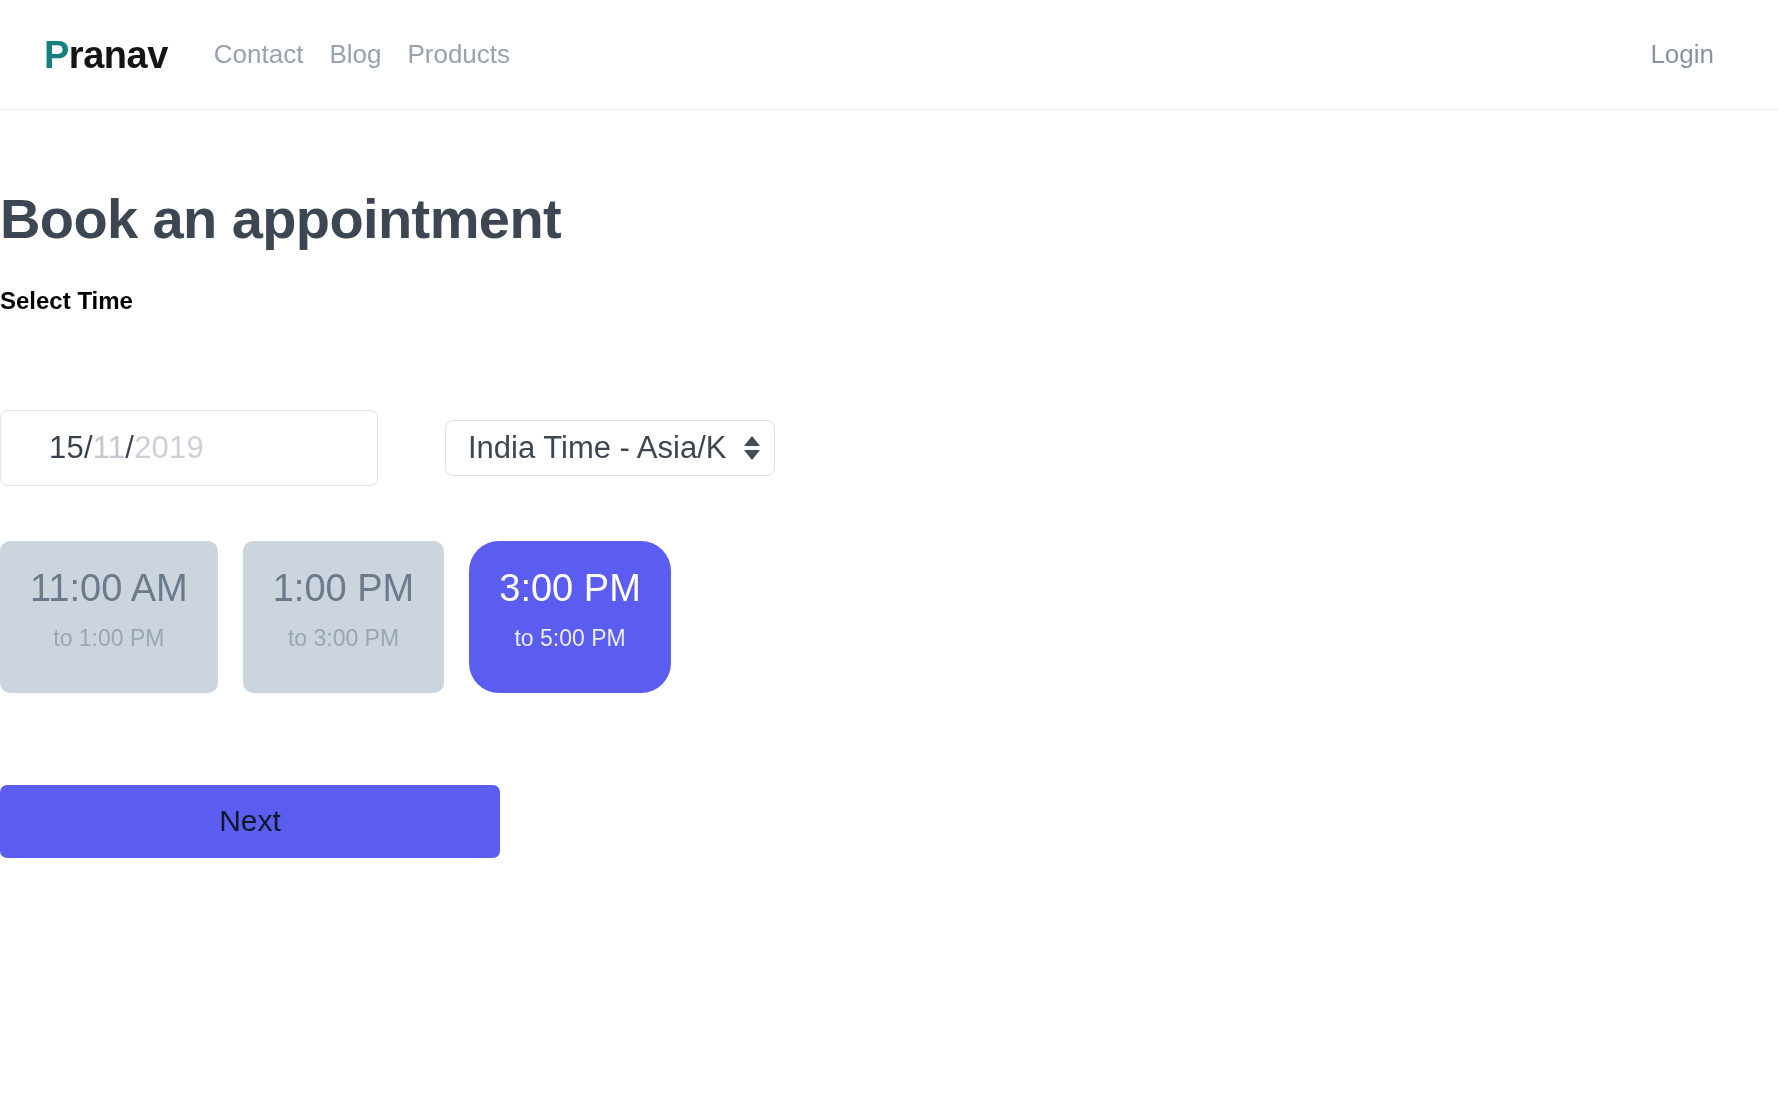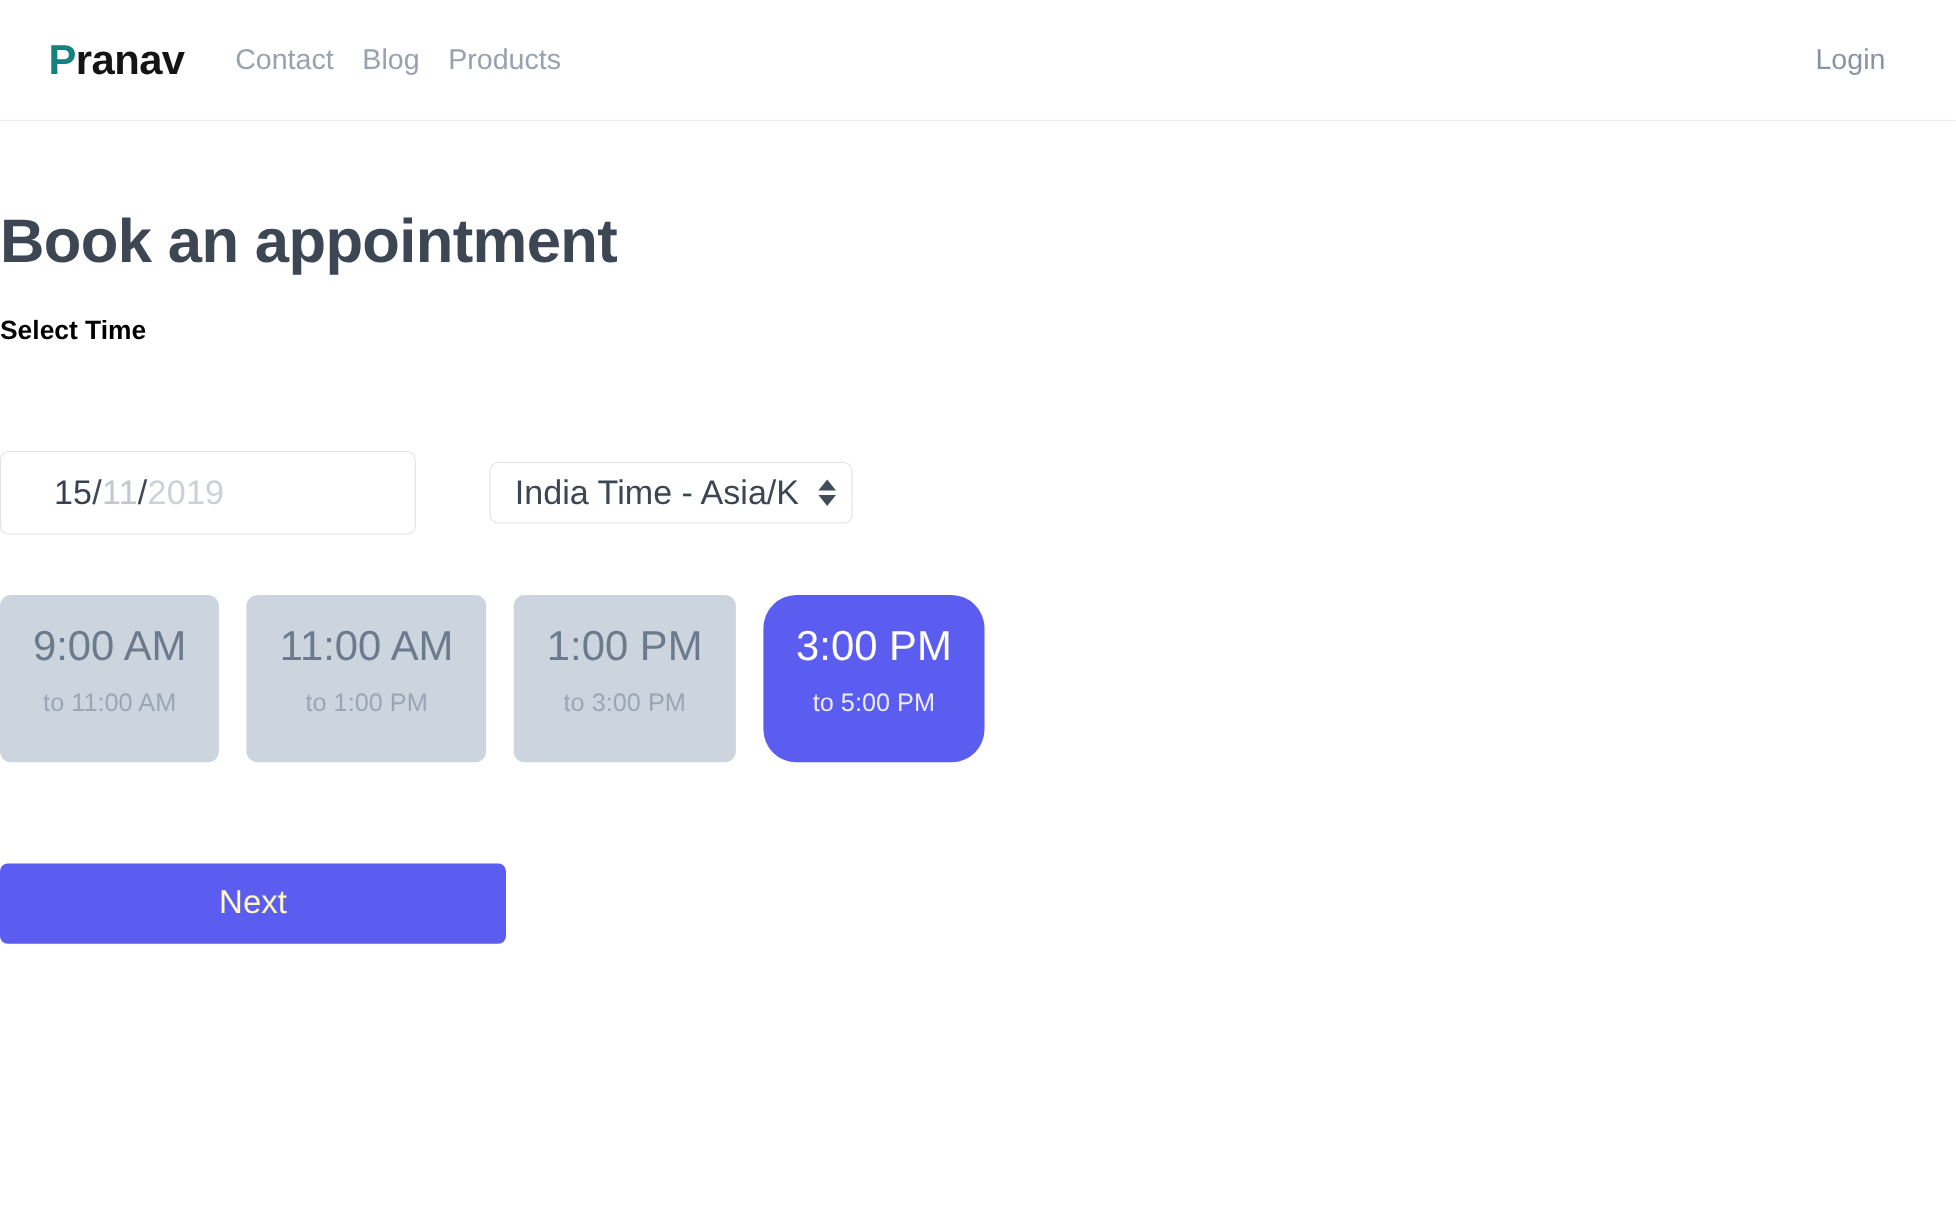--- a/index.html
+++ b/index.html
@@ -189,26 +189,26 @@
   .slot.selected {
     background: #5b5cf0;
     border-radius: 30px;
   }
   .slot.selected .slot-start { color: #ffffff; }
   .slot.selected .slot-end { color: #eceafd; }
 
   
   .next-button {
     margin-top: 92px;
-    width: 460px;
+    width: 500px;
     height: 73px;
     border: none;
     border-radius: 7px;
     background: #5b5cf0;
-    color: #fef9c3;
+    color: #0f172a;
     font-size: 30px;
     font-family: "Liberation Sans", sans-serif;
     cursor: pointer;
     display: flex;
     align-items: center;
     justify-content: center;
   }
 </style>
 </head>
 <body>
@@ -249,24 +249,20 @@
       <span class="select-arrows">
         <span class="tri-up"></span>
         <span class="tri-down"></span>
       </span>
     </div>
 
   </div>
 
   <div class="slot-row">
 
-    <div class="slot">
-      <span class="slot-start">9:00 AM</span>
-      <span class="slot-end">to 11:00 AM</span>
-    </div>
 
     <div class="slot">
       <span class="slot-start">11:00 AM</span>
       <span class="slot-end">to 1:00 PM</span>
     </div>
 
     <div class="slot">
       <span class="slot-start">1:00 PM</span>
       <span class="slot-end">to 3:00 PM</span>
     </div>

